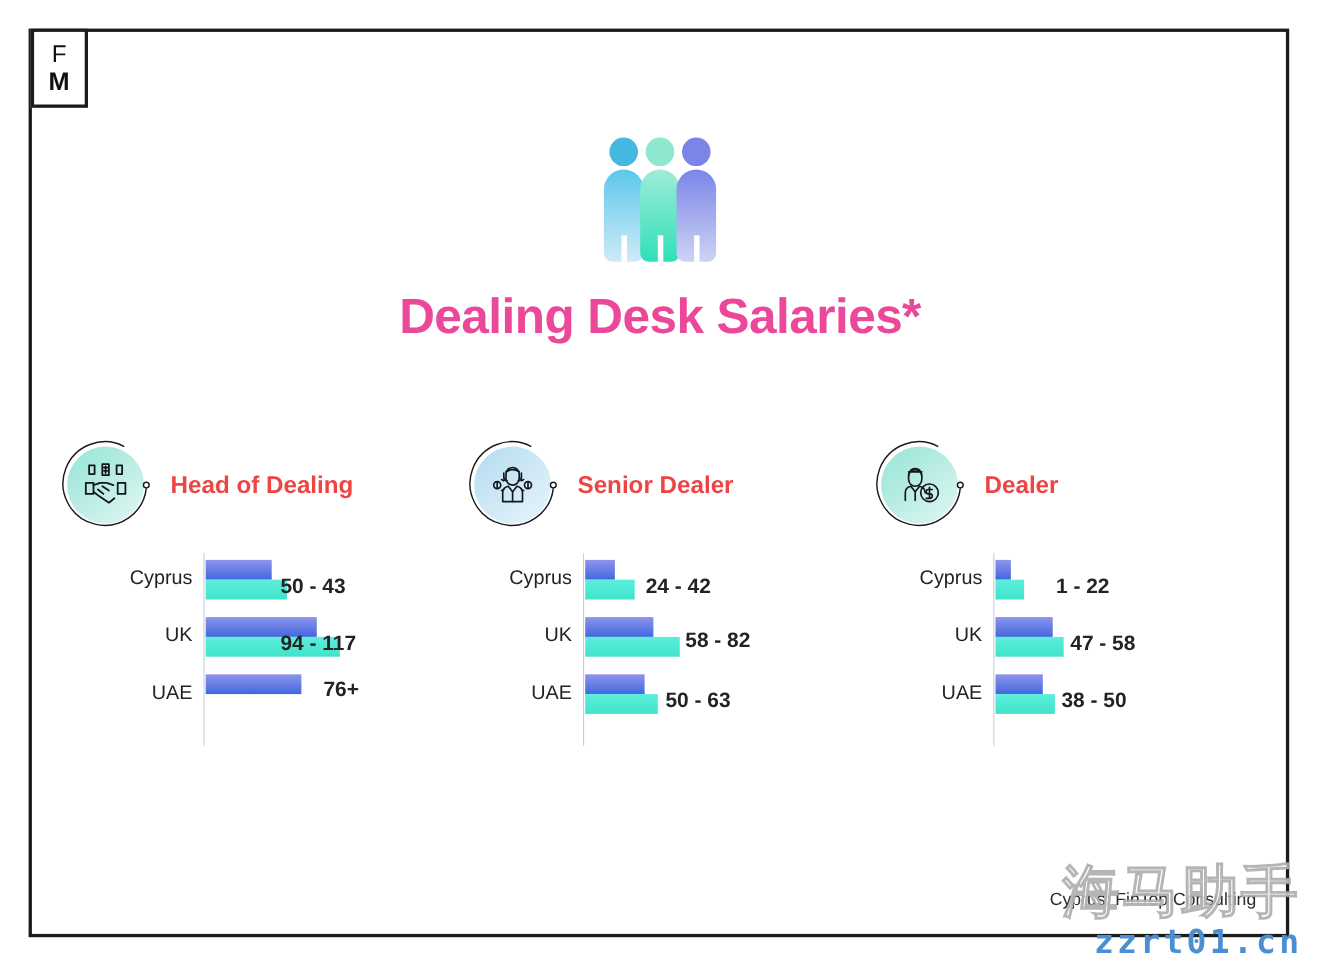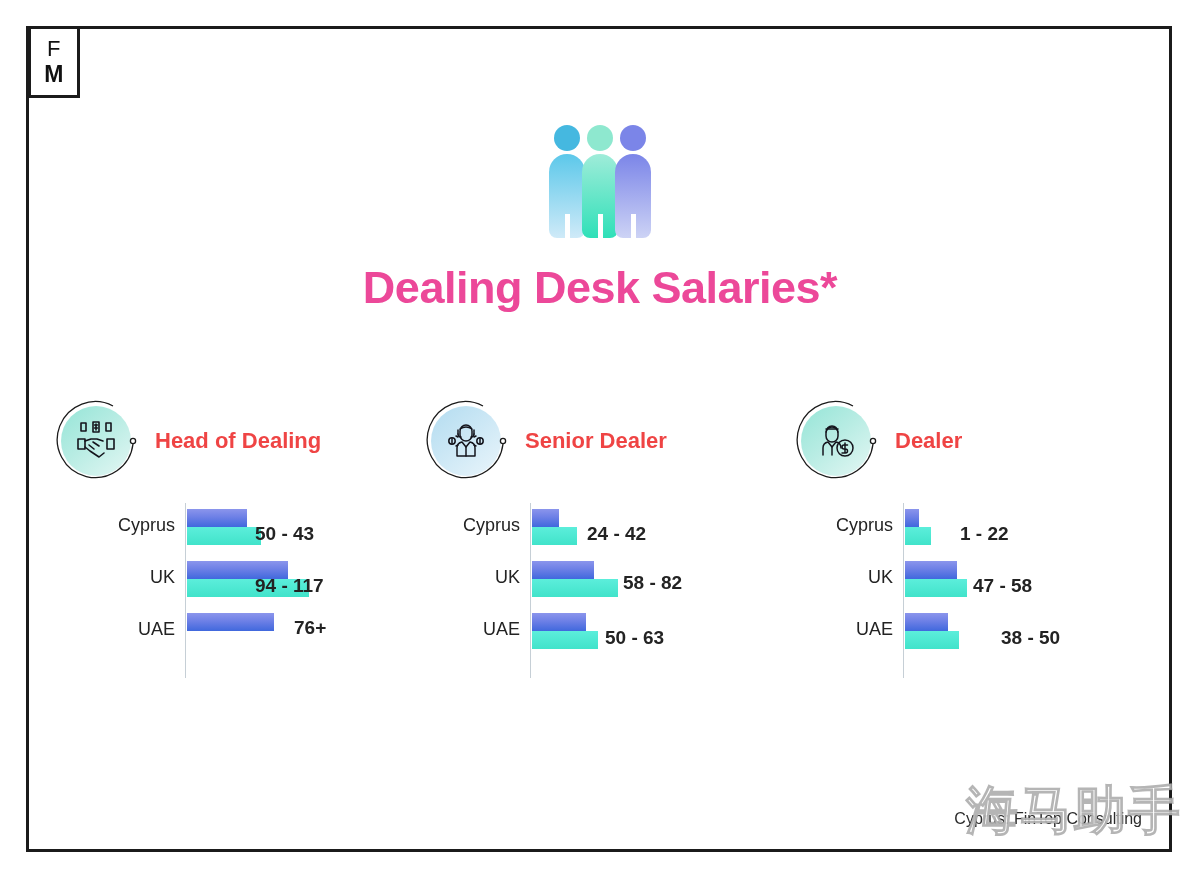--- a/index.html
+++ b/index.html
@@ -448,26 +448,27 @@
           </div>
           <div class="row-value" style="left:178px; top:20px;">47 - 58</div>
         </div>
 
         <div class="row" style="top:104px;">
           <div class="row-label" style="right:calc(100% - 98px);">UAE</div>
           <div class="bars" style="left:110px;">
             <span class="bar low" style="width:43px;"></span>
             <span class="bar high" style="width:54px;"></span>
           </div>
-          <div class="row-value" style="left:170px; top:20px;margin-left:36px;">38 - 50</div>
+          <div class="row-value" style="left:170px; top:20px;">38 - 50</div>
         </div>
       </div>
     </div>
 
   </div>
 
   <div class="source">Cyprus: FinTop Consulting</div>
 
   <div class="watermark">
     <div class="wm-cn">海马助手</div>
+    <div class="wm-url">zzrt01.cn</div>
   </div>
 
 </div>
 
 </body></html>

